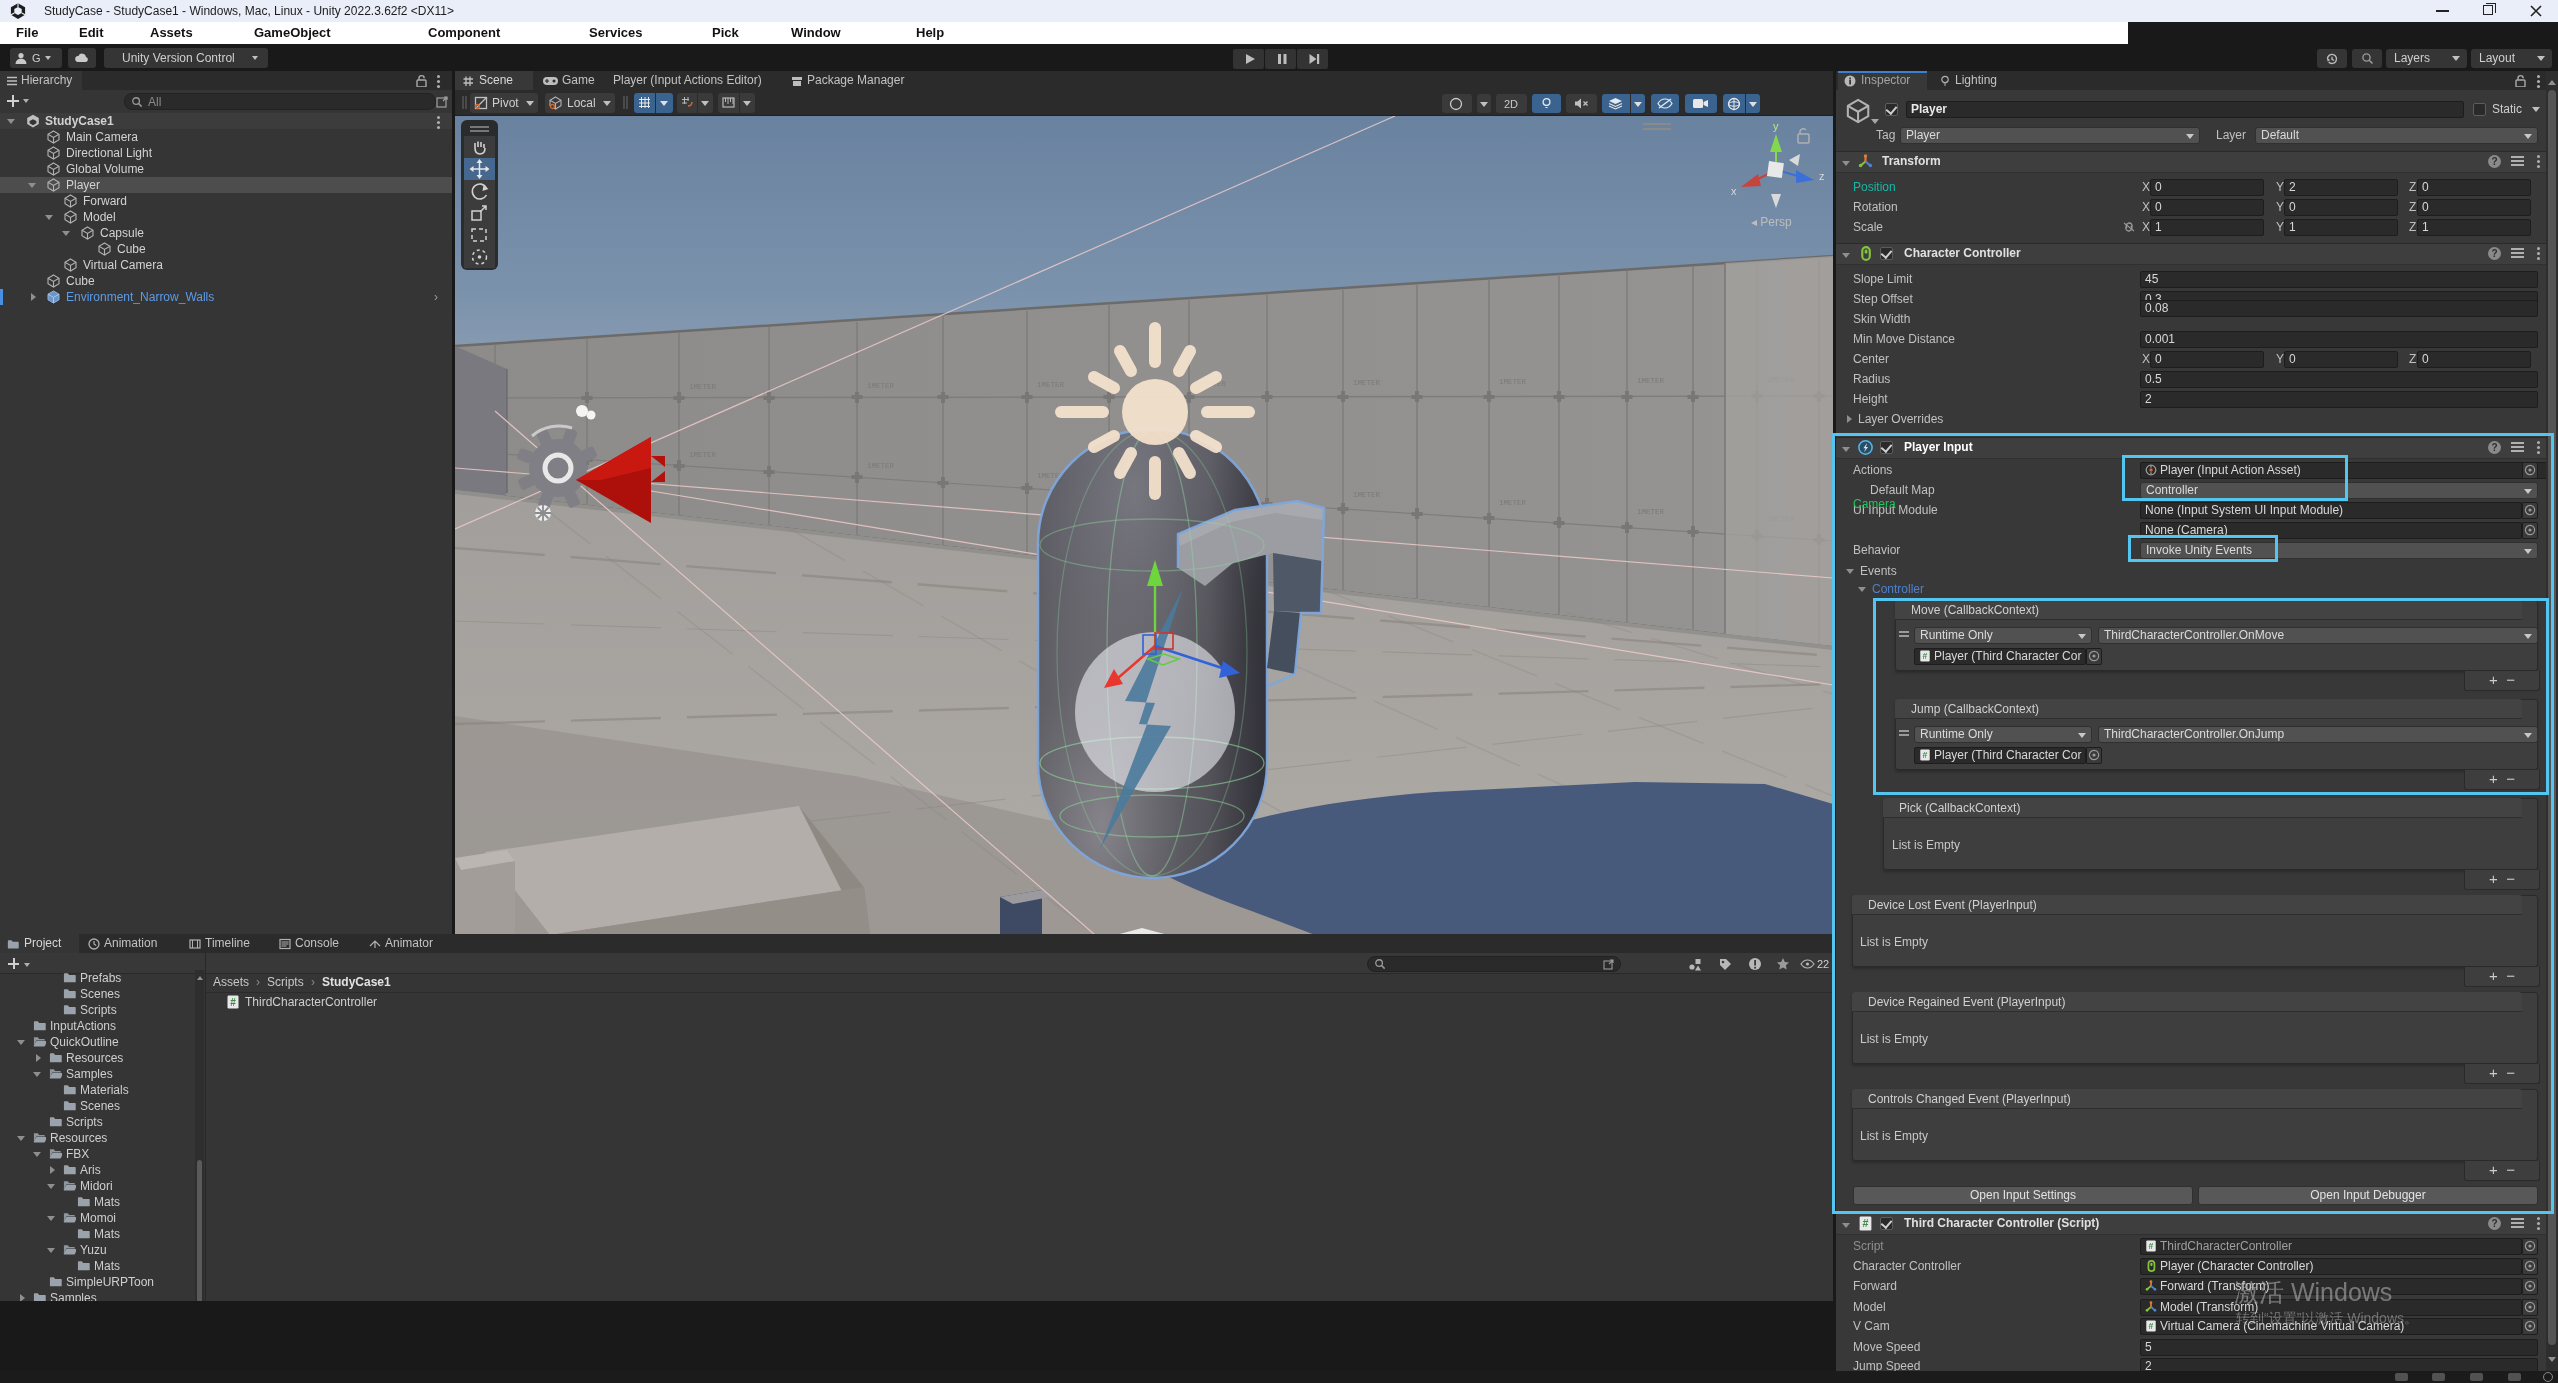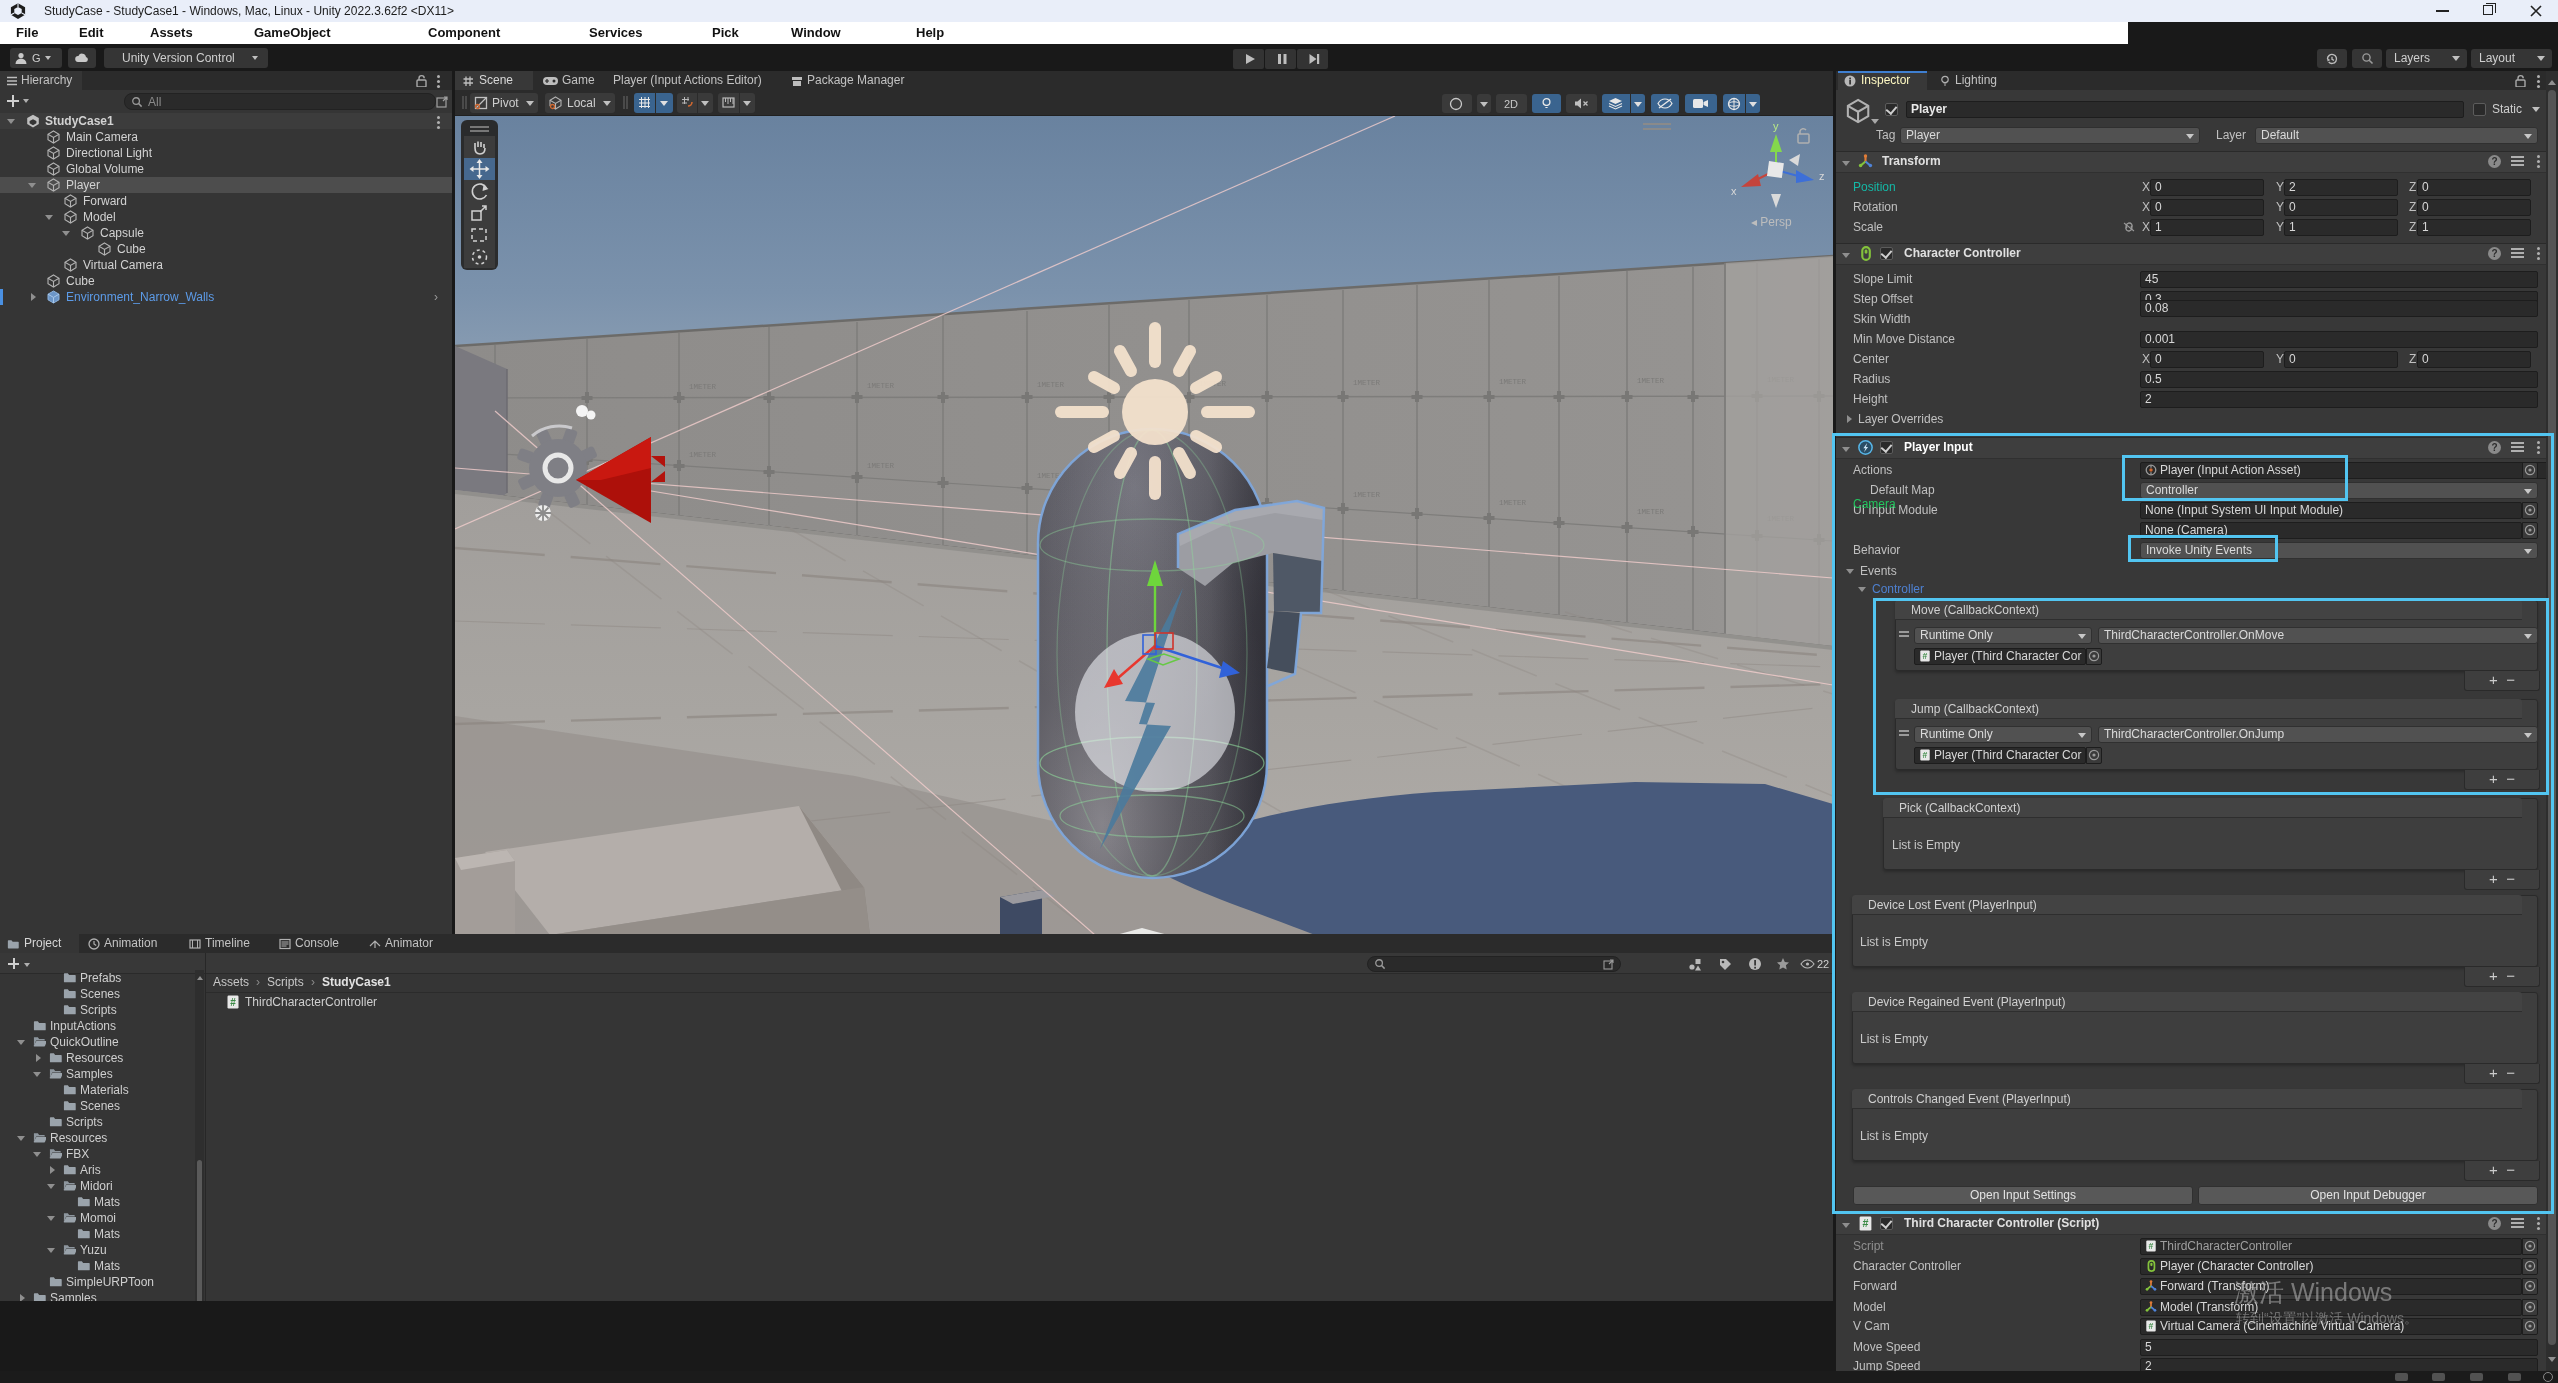--- a/index.html
+++ b/index.html
@@ -836,21 +836,21 @@
 <div class="crow" style="left:245px;top:60px">ThirdCharacterController</div>
 </div>
 <div class="abs" style="left:1836px;top:71px;width:710px;height:1300px;background:#383838;overflow:hidden">
 <div class="tabbar" style="left:0;top:0;width:710px"></div>
 <div class="abs" style="left:2px;top:0;width:89px;height:19px;background:#383838;border-top:2px solid #3f7fd0"></div>
 <svg class="abs" style="left:8px;top:4px" width="12" height="12">
       <circle cx="6" cy="6" r="5.5" fill="#b8b8b8"></circle>
       <rect x="5.2" y="5" width="1.8" height="4.5" fill="#383838"></rect>
       <rect x="5.2" y="2.6" width="1.8" height="1.8" fill="#383838"></rect>
     </svg>
-<div class="tab" style="left:25px;color:#fef9c3">Inspector</div>
+<div class="tab" style="left:25px;color:#a3a3a3">Inspector</div>
 <svg class="abs" style="left:103px;top:4px" width="12" height="12">
       <circle cx="6" cy="4.5" r="3.2" fill="none" stroke="#b0b0b0" stroke-width="1.2"></circle>
       <path d="M4.6 8h2.8M5 10h2" stroke="#b0b0b0" stroke-width="1.1"></path>
     </svg>
 <div class="tab" style="left:119px">Lighting</div>
 <svg class="abs" style="left:678px;top:3px" width="13" height="13" viewBox="0 0 13 13">
       <use href="#lockic"></use>
     </svg>
 <div class="kebab" style="left:701px;top:4px"></div>
 <svg class="abs" style="left:10px;top:27px" width="26" height="26" viewBox="0 0 14 14">

